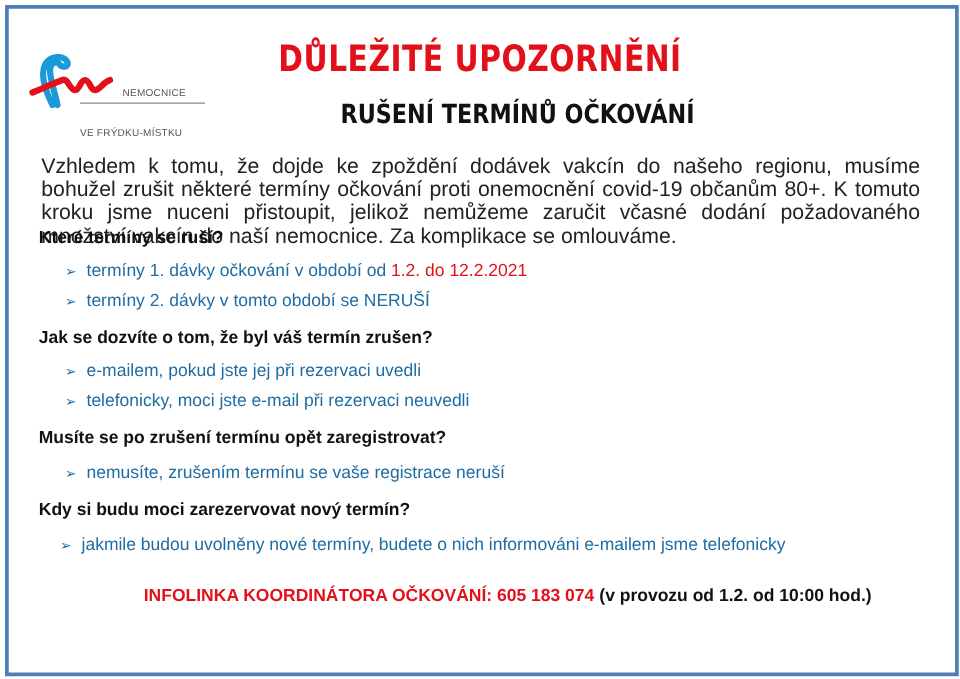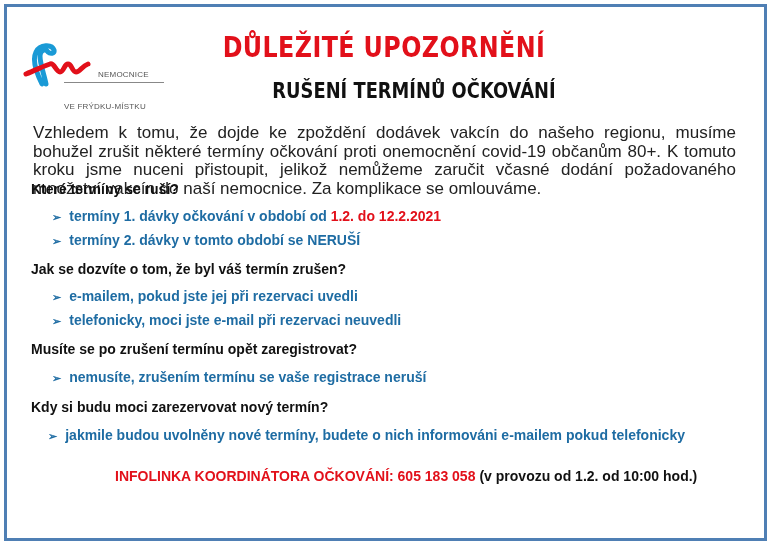--- a/index.html
+++ b/index.html
@@ -7,21 +7,21 @@
     .frame { position:absolute; left:4px; top:4px; width:757px; height:531px; border:3px solid #4f7fb4; box-sizing:content-box; background:#fff; }
     .logo { position:absolute; left:22px; top:42px; width:150px; height:50px; }
     .logo svg { position:absolute; left:0; top:0; }
     .logo .l1 { position:absolute; left:76px; top:28px; font-size:8px; color:#555; letter-spacing:0.2px; }
     .logo .line { position:absolute; left:42px; top:40px; width:100px; height:1px; background:#888; }
     .logo .l2 { position:absolute; left:42px; top:60px; font-size:8px; color:#555; letter-spacing:0.2px; }
     .title { position:absolute; left:0; width:768px; top:30px; text-align:center; font-size:29px; font-weight:bold; color:#e2101a; letter-spacing:0.5px; font-family:"DejaVu Sans", sans-serif; transform:scaleX(0.82); }
     .subtitle { position:absolute; left:0; width:768px; top:79px; text-align:center; font-size:21px; font-weight:bold; color:#111; font-family:"DejaVu Sans", sans-serif; transform:scaleX(0.85); margin-left:30px; }
     .intro { position:absolute; left:33px; top:124px; width:703px; font-size:17px; line-height:18.5px; color:#222; text-align:justify; }
     .q { position:absolute; left:31px; font-size:14px; font-weight:bold; color:#111; }
-    .b { position:absolute; font-size:14px; font-weight:bold; color:#1e6ca3; white-space:nowrap;text-align:right; }
+    .b { position:absolute; font-size:14px; font-weight:normal; color:#1e6ca3; white-space:nowrap;text-align:right; }
     .b .arrow { color:#1e6ca3; margin-right:8px; font-size:11px; }
     .red { color:#e2101a; }
     .info { position:absolute; left:115px; top:468px; font-size:14px; font-weight:bold; color:#e2101a; white-space:nowrap; }
     .info .small { font-size:14px; color:#111; margin-left:4px; }
   </style>
 </head>
 <body>
 
 <div class="frame"></div>
 
@@ -56,18 +56,18 @@
   <span class="arrow">➢</span><span>telefonicky, moci jste e-mail při rezervaci neuvedli</span>
 </div>
 
 <div class="q" style="top:341px">Musíte se po zrušení termínu opět zaregistrovat?</div>
 <div class="b" style="left:52px; top:369px">
   <span class="arrow">➢</span><span>nemusíte, zrušením termínu se vaše registrace neruší</span>
 </div>
 
 <div class="q" style="top:399px">Kdy si budu moci zarezervovat nový termín?</div>
 <div class="b" style="left:48px; top:427px">
-  <span class="arrow">➢</span><span>jakmile budou uvolněny nové termíny, budete o nich informováni e-mailem pokud telefonicky</span>
+  <span class="arrow">➢</span><span>jakmile budou uvolněny nové termíny, budete o nich informováni e-mailem jsme telefonicky</span>
 </div>
 
 <div class="info">
-  <span>INFOLINKA KOORDINÁTORA OČKOVÁNÍ: 605 183 058</span><span class="small">(v provozu od 1.2. od 10:00 hod.)</span>
+  <span>INFOLINKA KOORDINÁTORA OČKOVÁNÍ: 605 183 074</span><span class="small">(v provozu od 1.2. od 10:00 hod.)</span>
 </div>
 
 </body></html>

